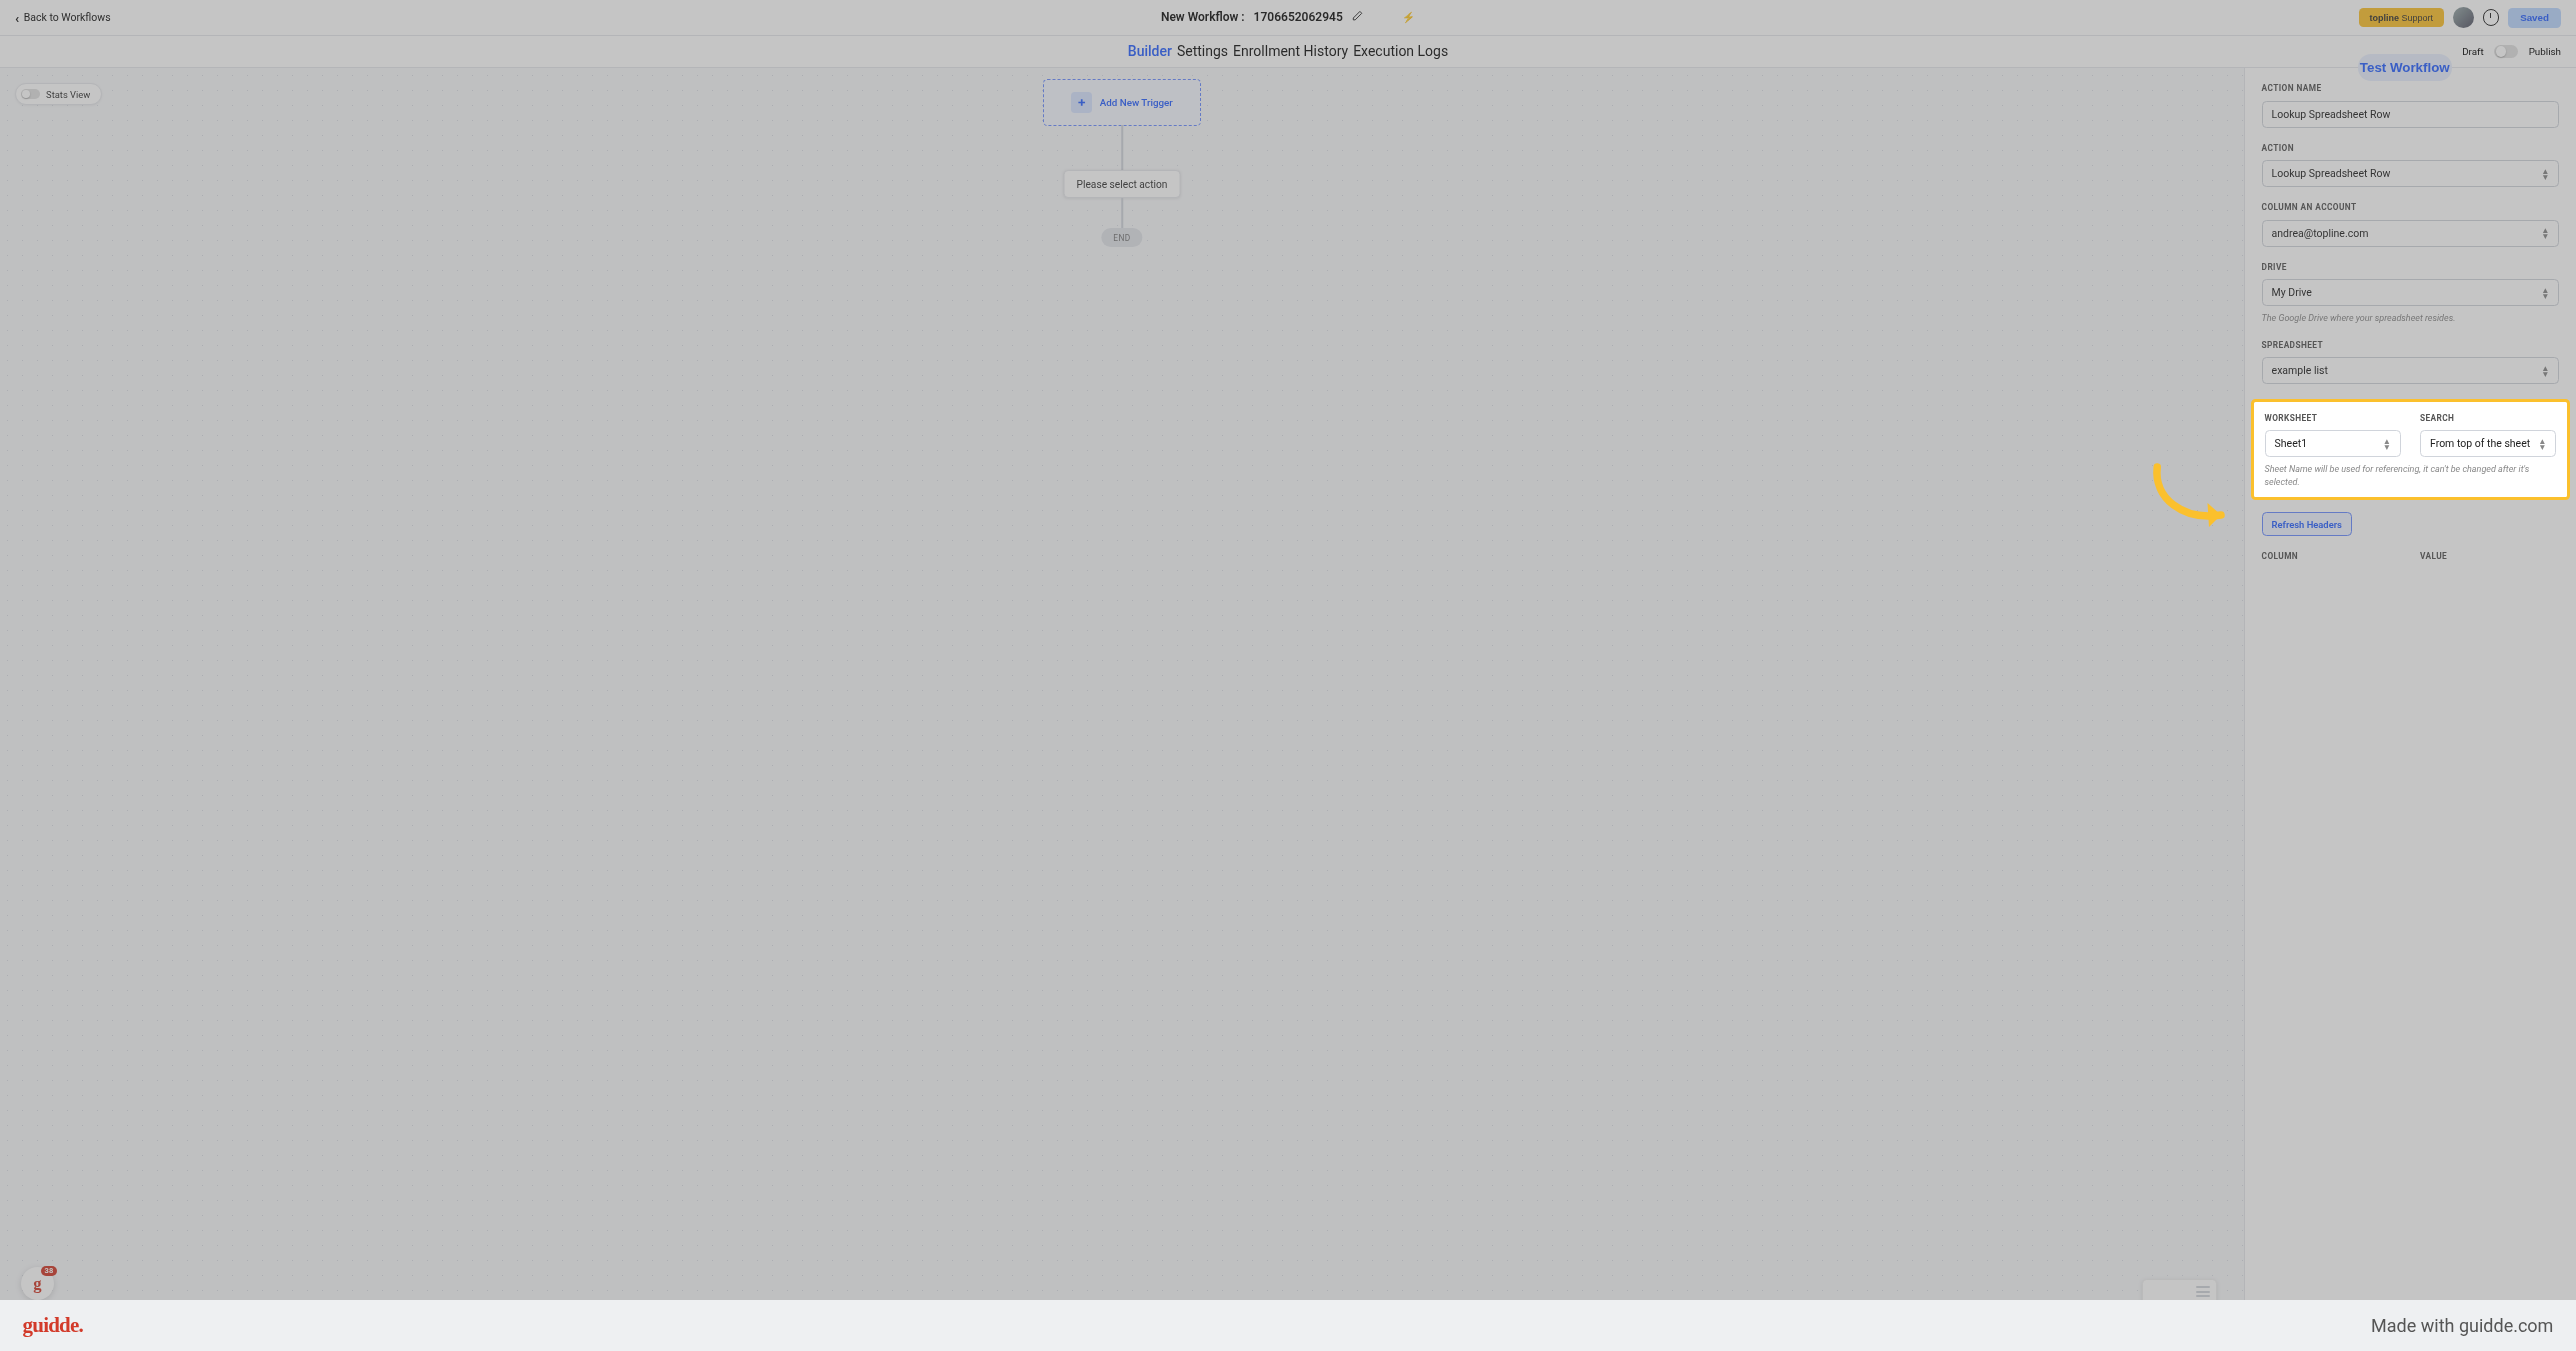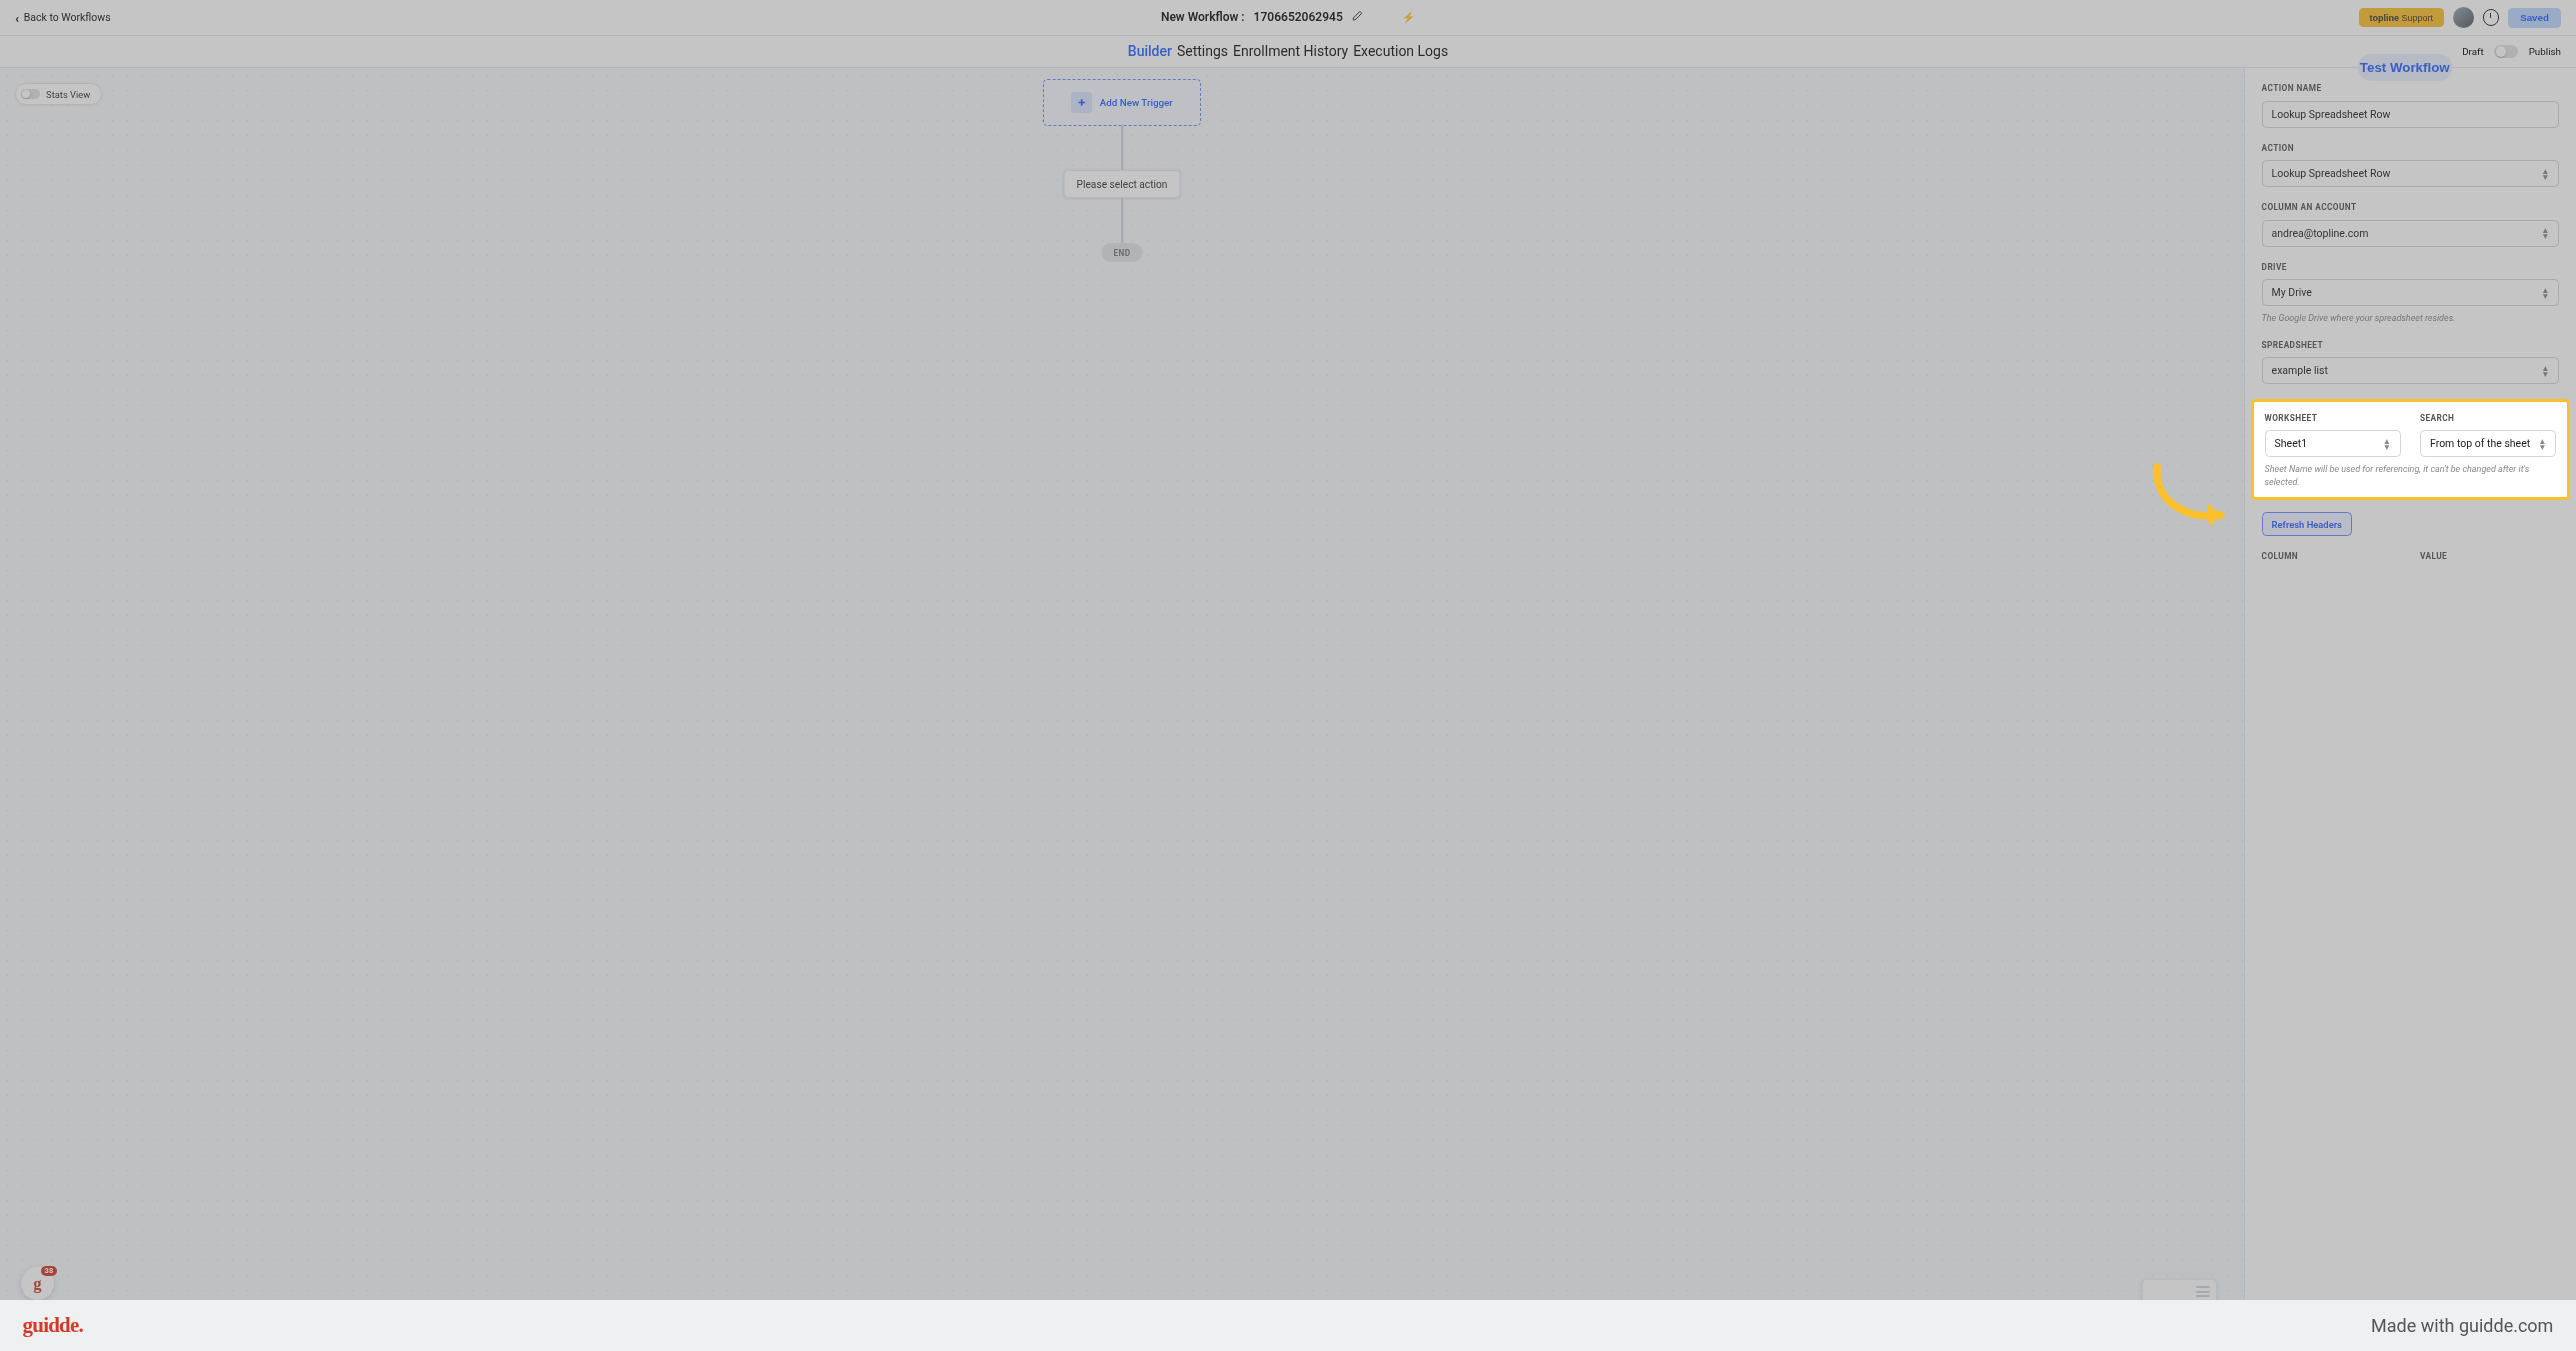--- a/index.html
+++ b/index.html
@@ -87,22 +87,22 @@
   }
   .plus-tile { width:21px; height:21px; border-radius:3.8px; background:#d7e3ff; display:flex; align-items:center; justify-content:center; color:#2a62ff; font-size:13.6px; font-weight:600;}
   .vline1 { position:absolute; left:50%; top:57px; width:1.5px; height:45px; background:#d0d4db; transform:translateX(-50%);}
   .select-action {
     position:absolute; left:50%; top:102px; transform:translateX(-50%);
     background:#fff; border:0.8px solid #e5e7eb; border-radius:4.5px; padding:7.5px 12px;
     font-size:10.2px; color:#333; box-shadow:0 0.8px 3px rgba(0,0,0,.08);
   }
   .vline2 { position:absolute; left:50%; top:130px; width:1.5px; height:45px; background:#d0d4db; transform:translateX(-50%);}
   .end-pill {
-    position:absolute; left:50%; top:175px; transform:translateX(-50%);
-    background:#e0e3e9; color:#777; font-size:8.3px; font-weight:700; letter-spacing:0.4px;
+    position:absolute; left:50%; top:160px; transform:translateX(-50%);
+    background:#e0e3e9; color:#777; font-size:8.3px; font-weight:400; letter-spacing:0.4px;
     padding:4.5px 12px; border-radius:10.5px;
   }
 
   .bubble {
     position:absolute; left:21px; bottom:0px;
     width:33px; height:33px; border-radius:50%; background:#fff;
     display:flex; align-items:center; justify-content:center;
     box-shadow:0 1.5px 6px rgba(0,0,0,.15);
   }
   .bubble .g { color:#d23a2a; font-weight:800; font-size:16.6px; font-family:Georgia,serif;}

